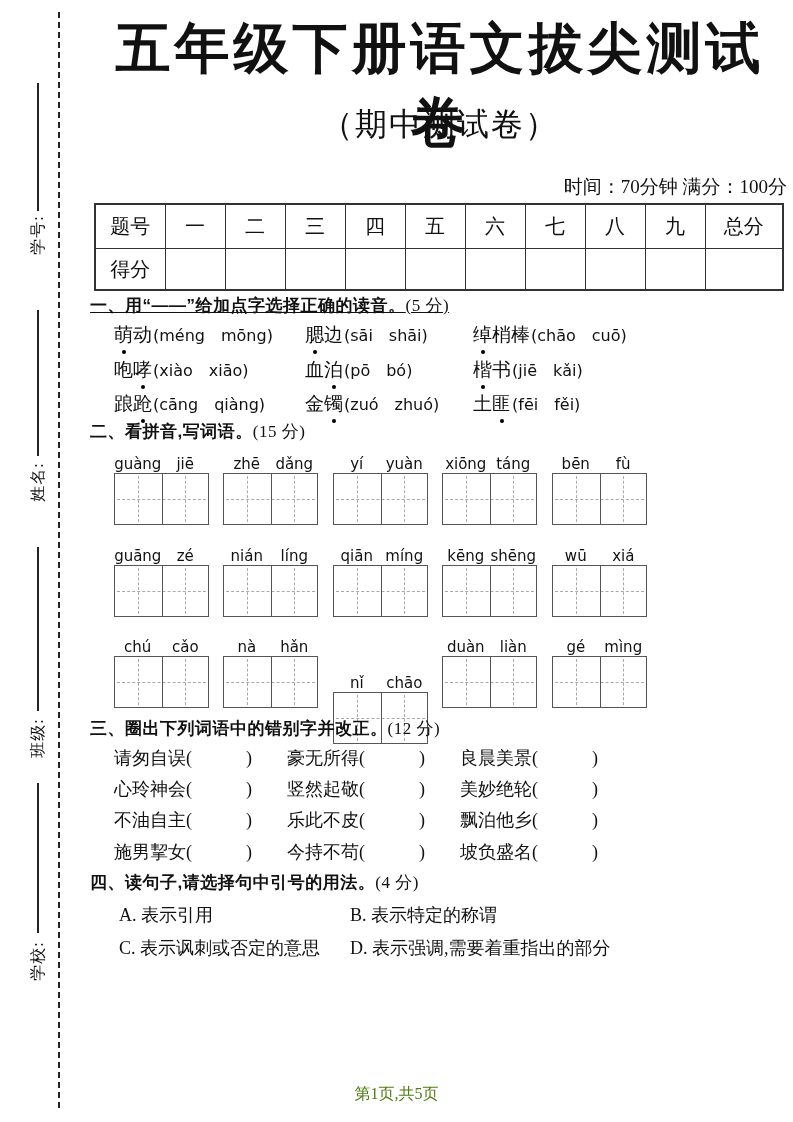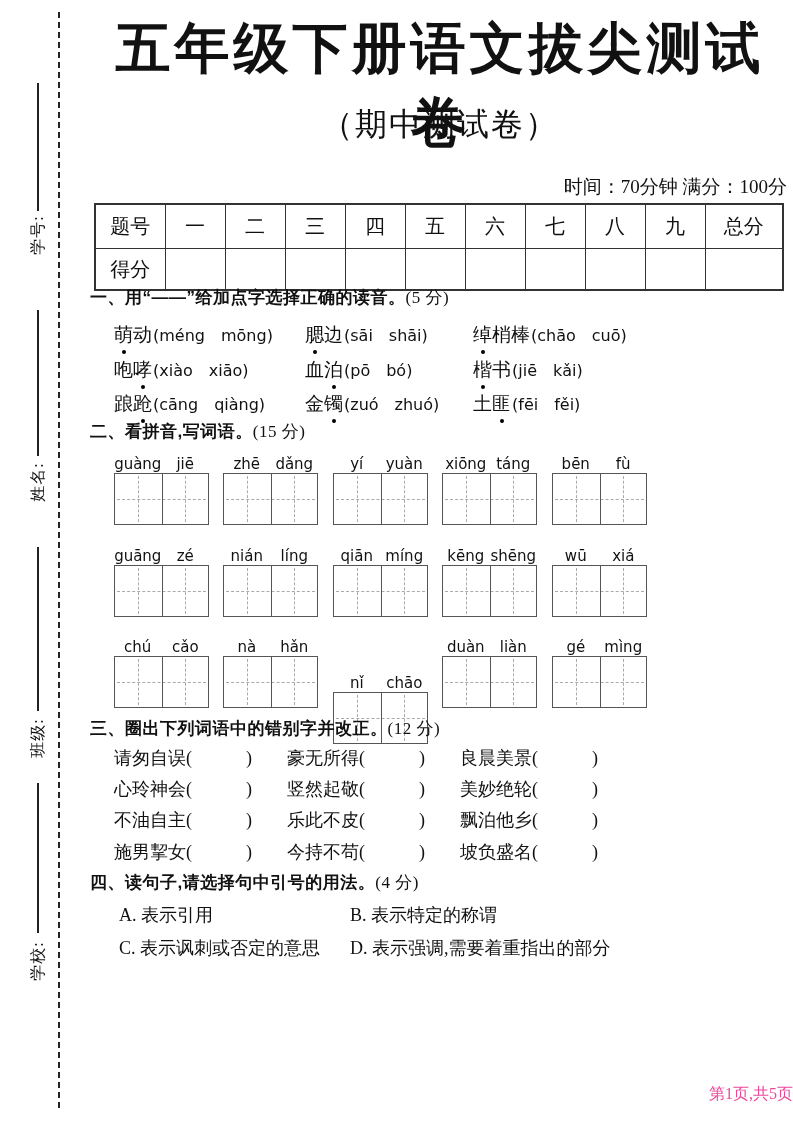--- a/index.html
+++ b/index.html
@@ -44,21 +44,21 @@
   .wbox { position:relative; width:95px; height:52px; border:1.5px solid #555; box-sizing:border-box; background:#fff; }
   .wbox .vmid { position:absolute; left:50%; top:0; bottom:0; border-left:1.5px solid #555; }
   .wbox .dh  { position:absolute; left:2px; right:2px; top:50%; border-top:1px dashed #aaa; }
   .wbox .dv1 { position:absolute; left:25%; top:2px; bottom:2px; border-left:1px dashed #aaa; }
   .wbox .dv2 { position:absolute; left:75%; top:2px; bottom:2px; border-left:1px dashed #aaa; }
   
   .s3item { position:absolute; font-size:18px; white-space:nowrap; }
   
   .s4opt { position:absolute; font-size:18px; white-space:nowrap;text-align:right; }
   
-  .footer { position:absolute; left:0; top:1084px; width:793px; text-align:right; font-size:16px; color:#ec4899; }
+  .footer { position:absolute; left:0; top:1084px; width:793px; text-align:center; font-size:16px; color:#4d7c0f; }
 </style>
 </head>
 <body>
 
 <div class="page">
 
   <div class="binding-dash"></div>
   <div class="blank-line" style="top:83px;height:128px;"></div>
   <div class="vlabel" style="top:235px;">学号:</div>
   <div class="blank-line" style="top:310px;height:146px;"></div>
@@ -109,21 +109,21 @@
       <td></td>
       <td></td>
       <td></td>
       <td></td>
       <td></td>
       <td></td>
     </tr>
   </tbody>
     </table>
 
-  <div class="sec-h" style="top:286px;">
+  <div class="sec-h" style="top:294px;text-decoration:underline;">
     <span>一、</span><span>用“——”给加点字选择正确的读音。</span><span class="score">(5 分)</span>
   </div>
 
   <div class="s1item" style="left:114px;top:322px;"><span></span><span class="dc">萌</span><span>动</span><span class="pinyin">(méng　mōng)</span></div>
   <div class="s1item" style="left:305px;top:322px;"><span></span><span class="dc">腮</span><span>边</span><span class="pinyin">(sāi　shāi)</span></div>
   <div class="s1item" style="left:473px;top:322px;"><span></span><span class="dc">绰</span><span>梢棒</span><span class="pinyin">(chāo　cuō)</span></div>
   <div class="s1item" style="left:114px;top:357px;"><span>咆</span><span class="dc">哮</span><span></span><span class="pinyin">(xiào　xiāo)</span></div>
   <div class="s1item" style="left:305px;top:357px;"><span>血</span><span class="dc">泊</span><span></span><span class="pinyin">(pō　bó)</span></div>
   <div class="s1item" style="left:473px;top:357px;"><span></span><span class="dc">楷</span><span>书</span><span class="pinyin">(jiē　kǎi)</span></div>
   <div class="s1item" style="left:114px;top:391px;"><span>踉</span><span class="dc">跄</span><span></span><span class="pinyin">(cāng　qiàng)</span></div>

